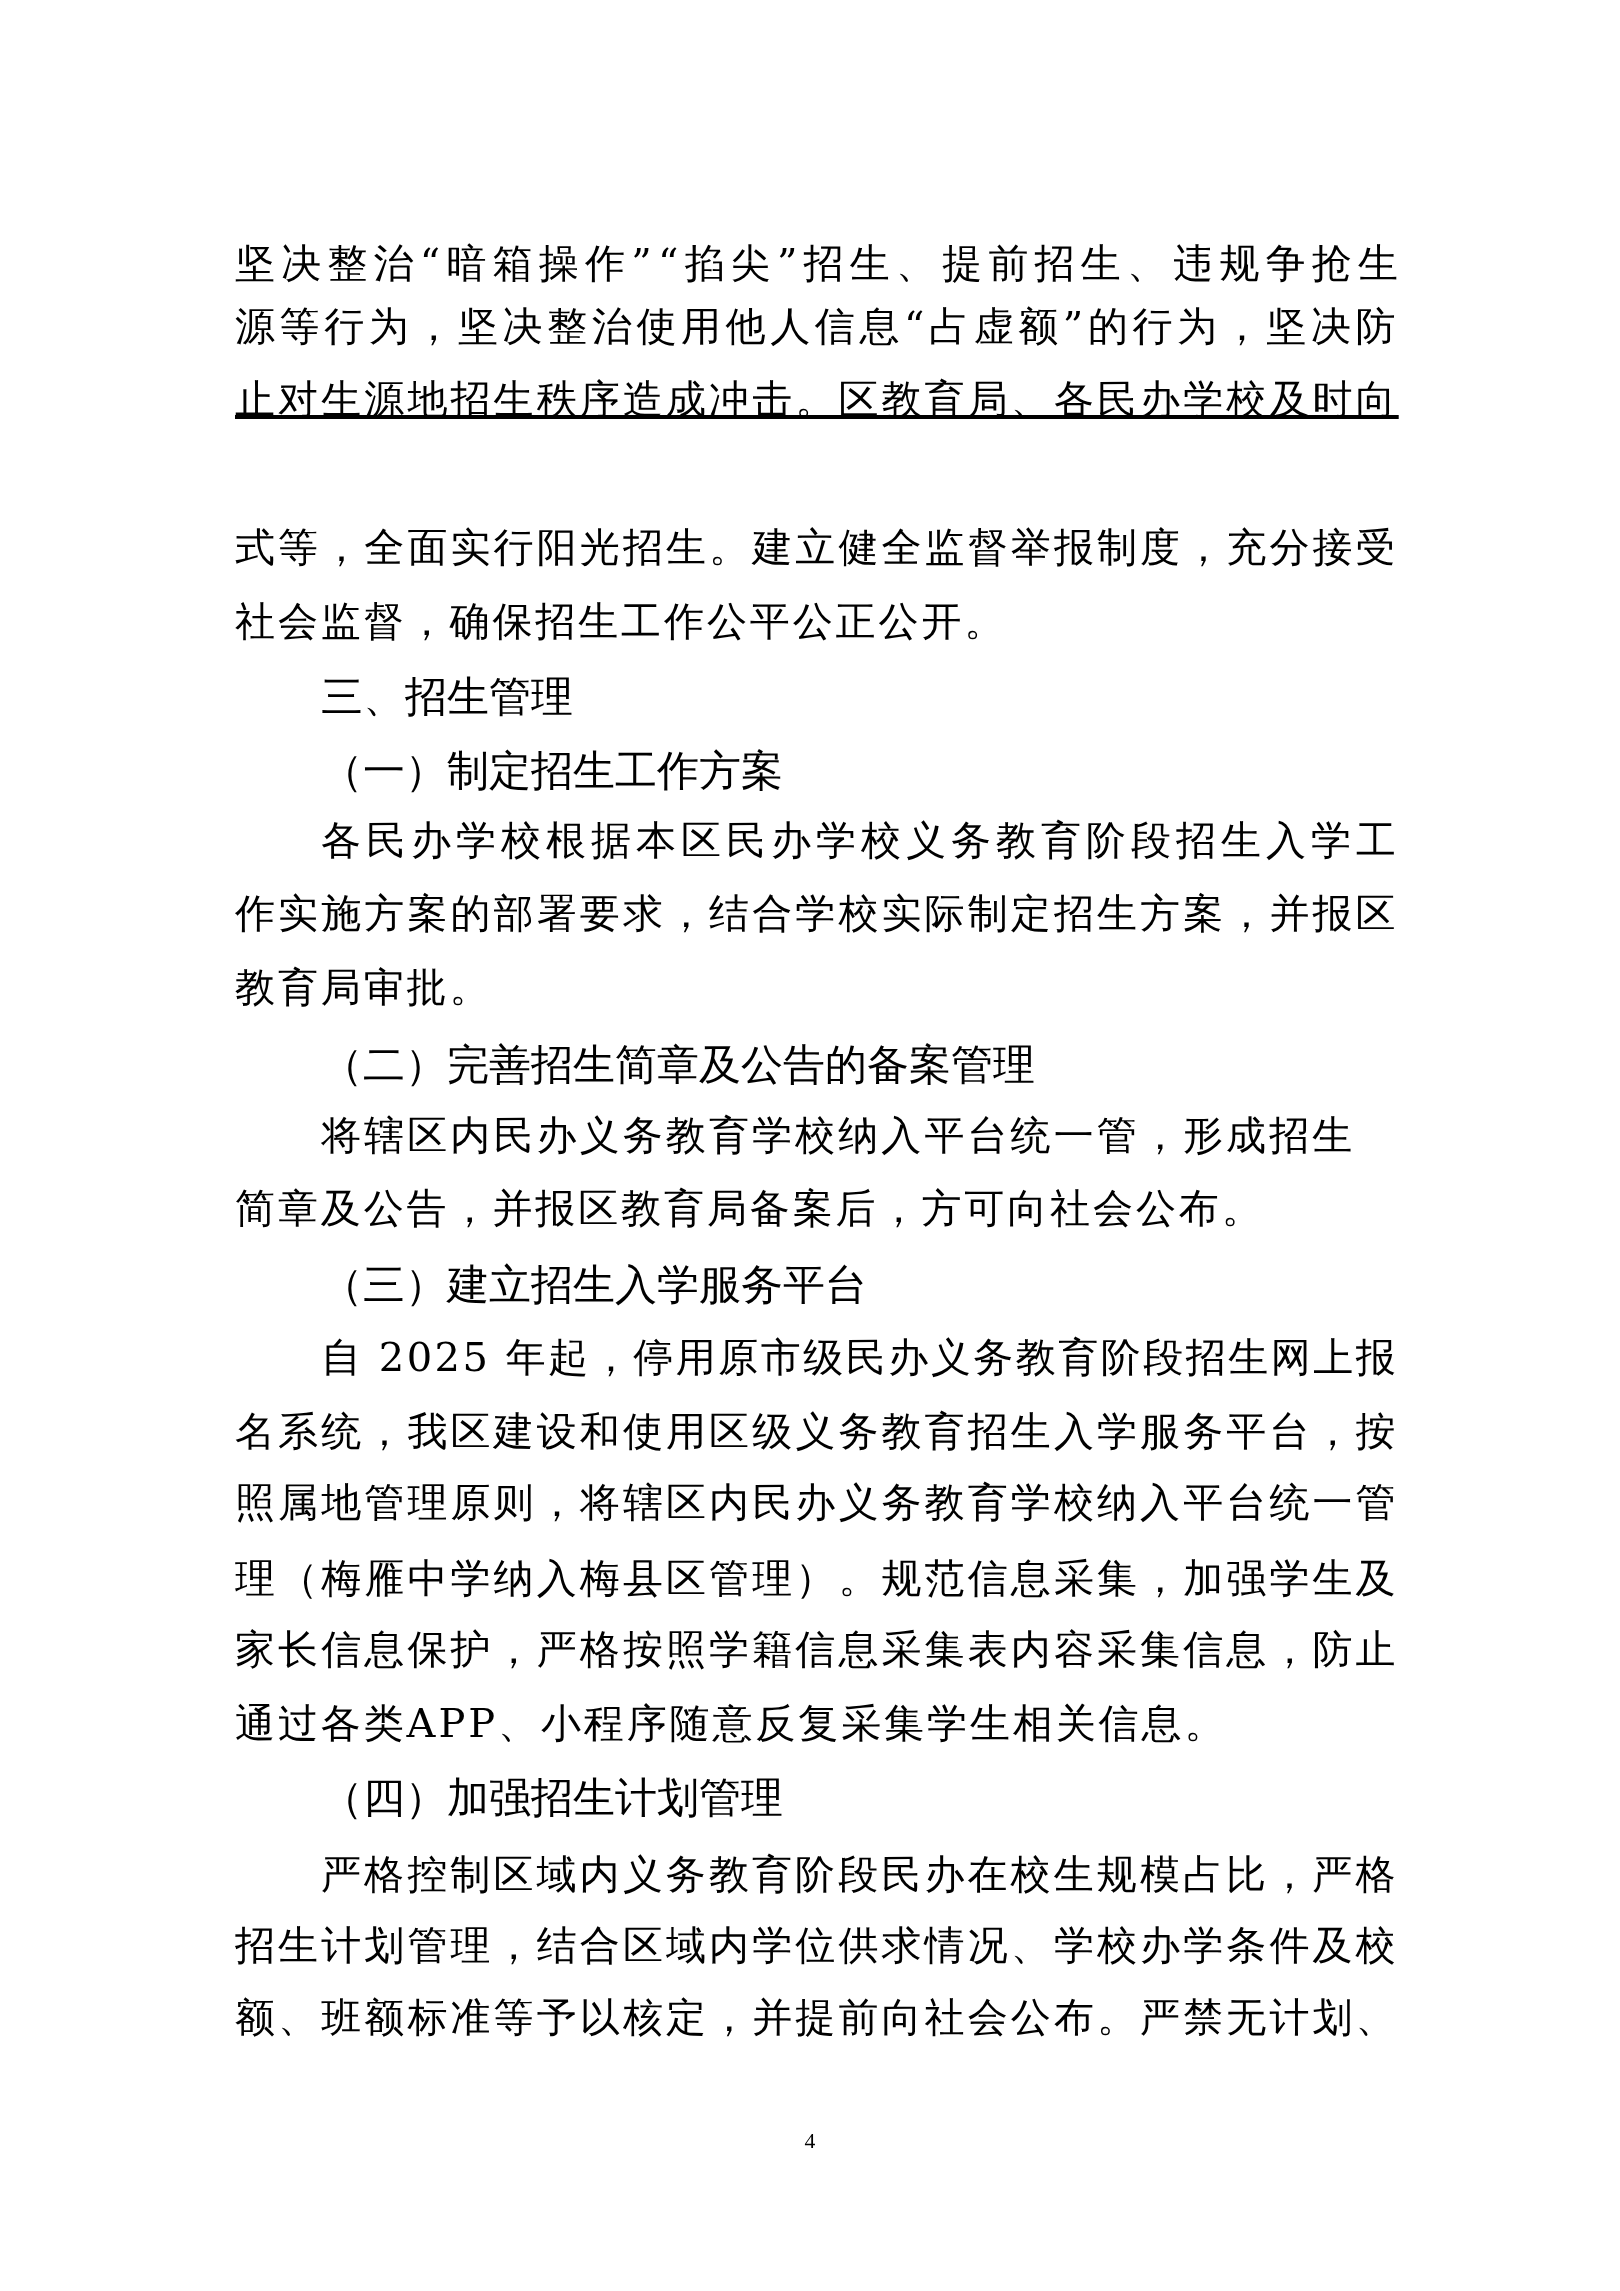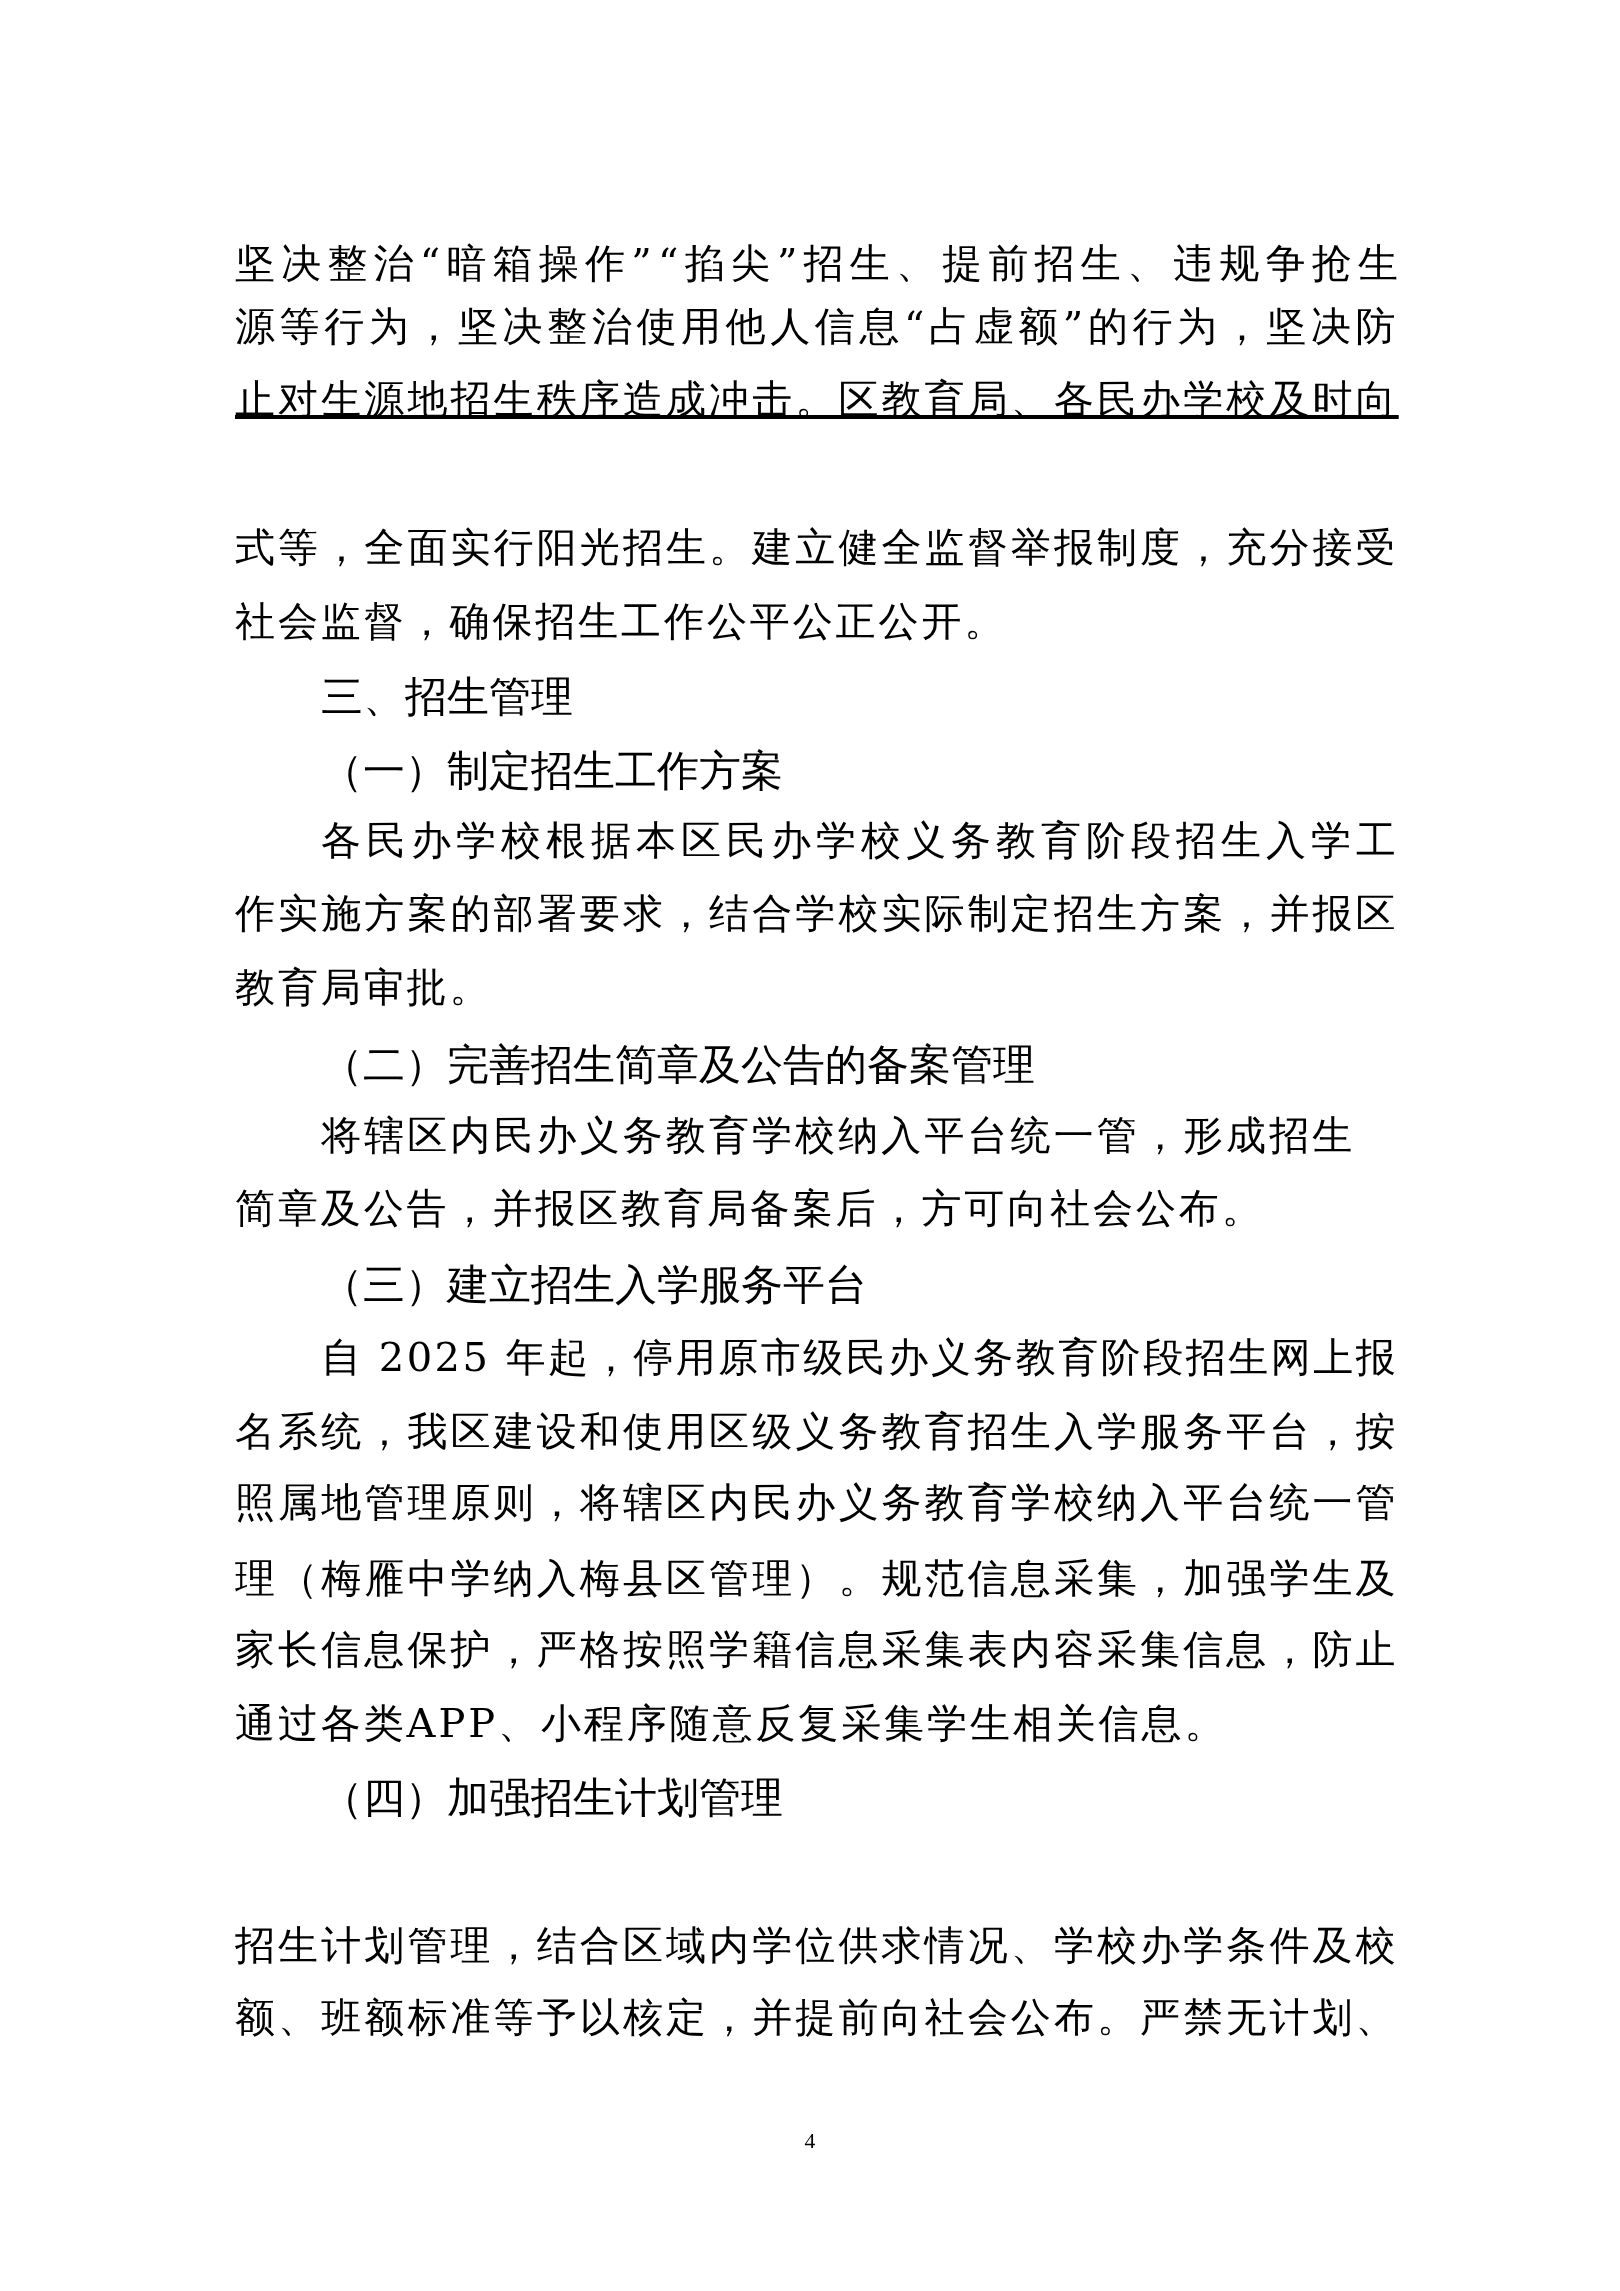--- a/index.html
+++ b/index.html
@@ -97,18 +97,19 @@
 
   <div class="line full indent" style="top: 1333px; text-align: left; text-align-last: auto; white-space: nowrap;"><span style="white-space: nowrap; display: inline-block; letter-spacing: 2.5px; margin-right: -2.5px;">自 2025 年起，停用原市级民办义务教育阶段招生网上报</span></div>
   <div class="line full" style="top: 1407px; text-align: left; text-align-last: auto; white-space: nowrap;"><span style="white-space: nowrap; display: inline-block; letter-spacing: 3.1px; margin-right: -3.1px;">名系统，我区建设和使用区级义务教育招生入学服务平台，按</span></div>
   <div class="line full" style="top: 1478px; text-align: left; text-align-last: auto; white-space: nowrap;"><span style="white-space: nowrap; display: inline-block; letter-spacing: 3.1px; margin-right: -3.1px;">照属地管理原则，将辖区内民办义务教育学校纳入平台统一管</span></div>
   <div class="line full" style="top: 1554px; text-align: left; text-align-last: auto; white-space: nowrap;"><span style="white-space: nowrap; display: inline-block; letter-spacing: 3.1px; margin-right: -3.1px;">理（梅雁中学纳入梅县区管理）。规范信息采集，加强学生及</span></div>
   <div class="line full" style="top: 1625px; text-align: left; text-align-last: auto; white-space: nowrap;"><span style="white-space: nowrap; display: inline-block; letter-spacing: 3.1px; margin-right: -3.1px;">家长信息保护，严格按照学籍信息采集表内容采集信息，防止</span></div>
   <div class="line last" style="top:1699px;">通过各类APP、小程序随意反复采集学生相关信息。</div>
 
   <div class="heading" style="top:1772px;">（四）加强招生计划管理</div>
 
+  <div class="line full indent" style="top: 1850px; text-align: left; text-align-last: auto; white-space: nowrap;"><span style="white-space: nowrap; display: inline-block; letter-spacing: 3.1px; margin-right: -3.1px;">严格控制区域内义务教育阶段民办在校生规模占比，严格</span></div>
   <div class="line full" style="top: 1921px; text-align: left; text-align-last: auto; white-space: nowrap;"><span style="white-space: nowrap; display: inline-block; letter-spacing: 3.1px; margin-right: -3.1px;">招生计划管理，结合区域内学位供求情况、学校办学条件及校</span></div>
   <div class="line full" style="top: 1993px; text-align: left; text-align-last: auto; white-space: nowrap;"><span style="white-space: nowrap; display: inline-block; letter-spacing: 3.1px; margin-right: -3.1px;">额、班额标准等予以核定，并提前向社会公布。严禁无计划、</span></div>
 
   <div class="page-number">4</div>
 </div>
 
 
 </body></html>

